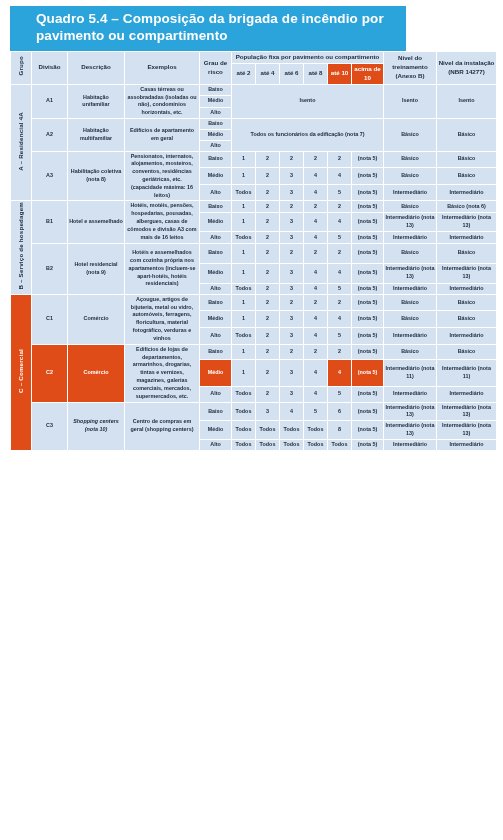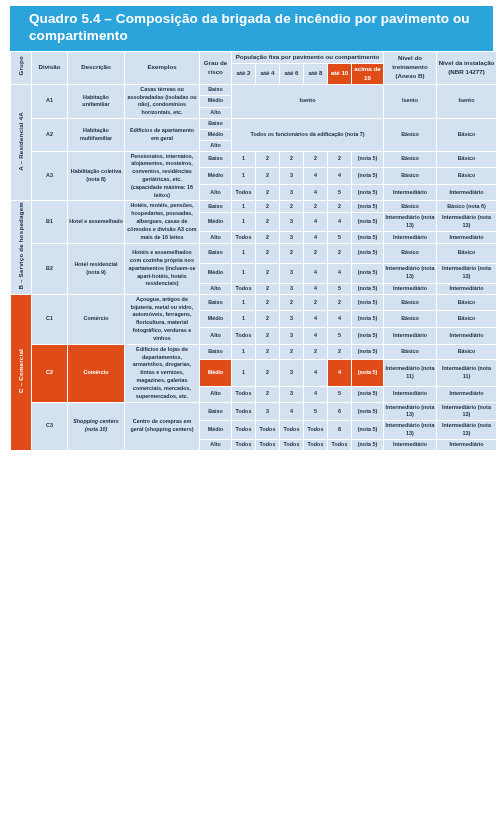--- a/index.html
+++ b/index.html
@@ -8,24 +8,24 @@
     width:503px;height:840px;overflow:hidden;
     font-family:"Liberation Sans","DejaVu Sans",sans-serif;
     color:#1a1a2e;
   }
   .sheet{width:503px;height:840px;position:relative;box-sizing:border-box;padding:6px 10px 0 10px;}
 
   
   .title-bar{
     background:#2BA3DB;color:#ffffff;
     font-size:13.5px;font-weight:bold;line-height:1.25;
-    padding:5px 9px 6px 19px;
+    padding:5px 9px 6px 26px;
     letter-spacing:.1px;
     box-sizing:border-box;
-    width:483px;
+    width:396px;
   }
 
   
   table.q{
     border-collapse:separate;
     border-spacing:1px;
     width:483px;
     table-layout:fixed;
     background:#ffffff;
     margin:0;

